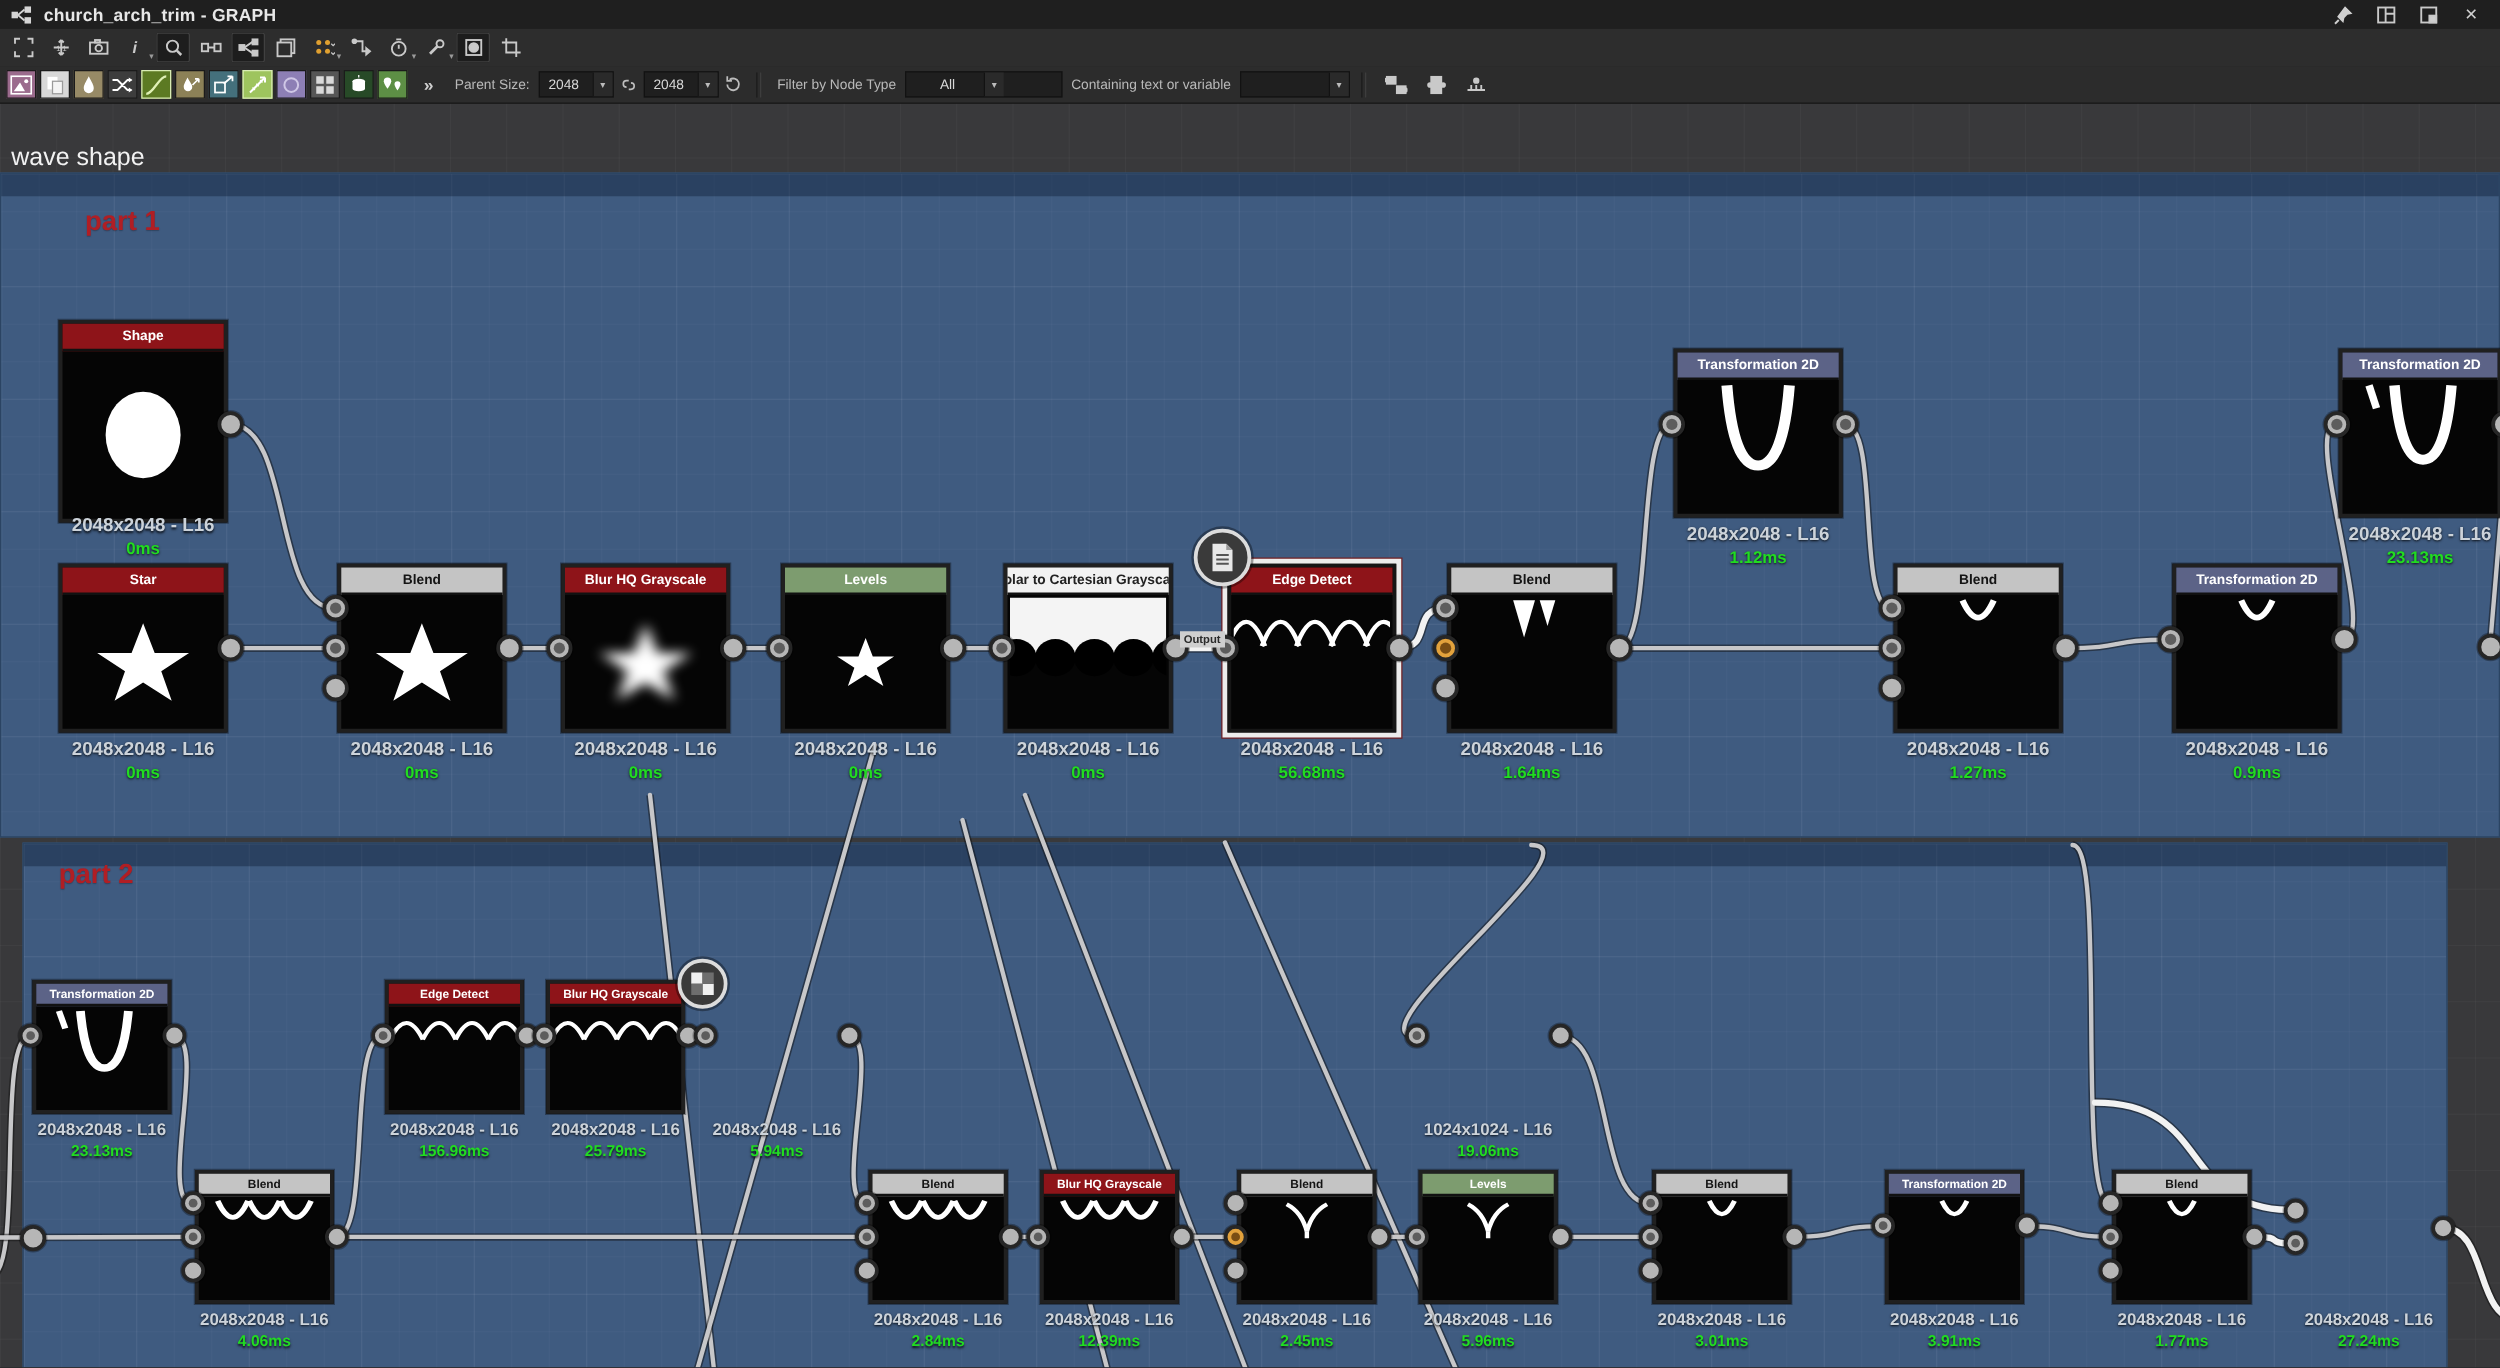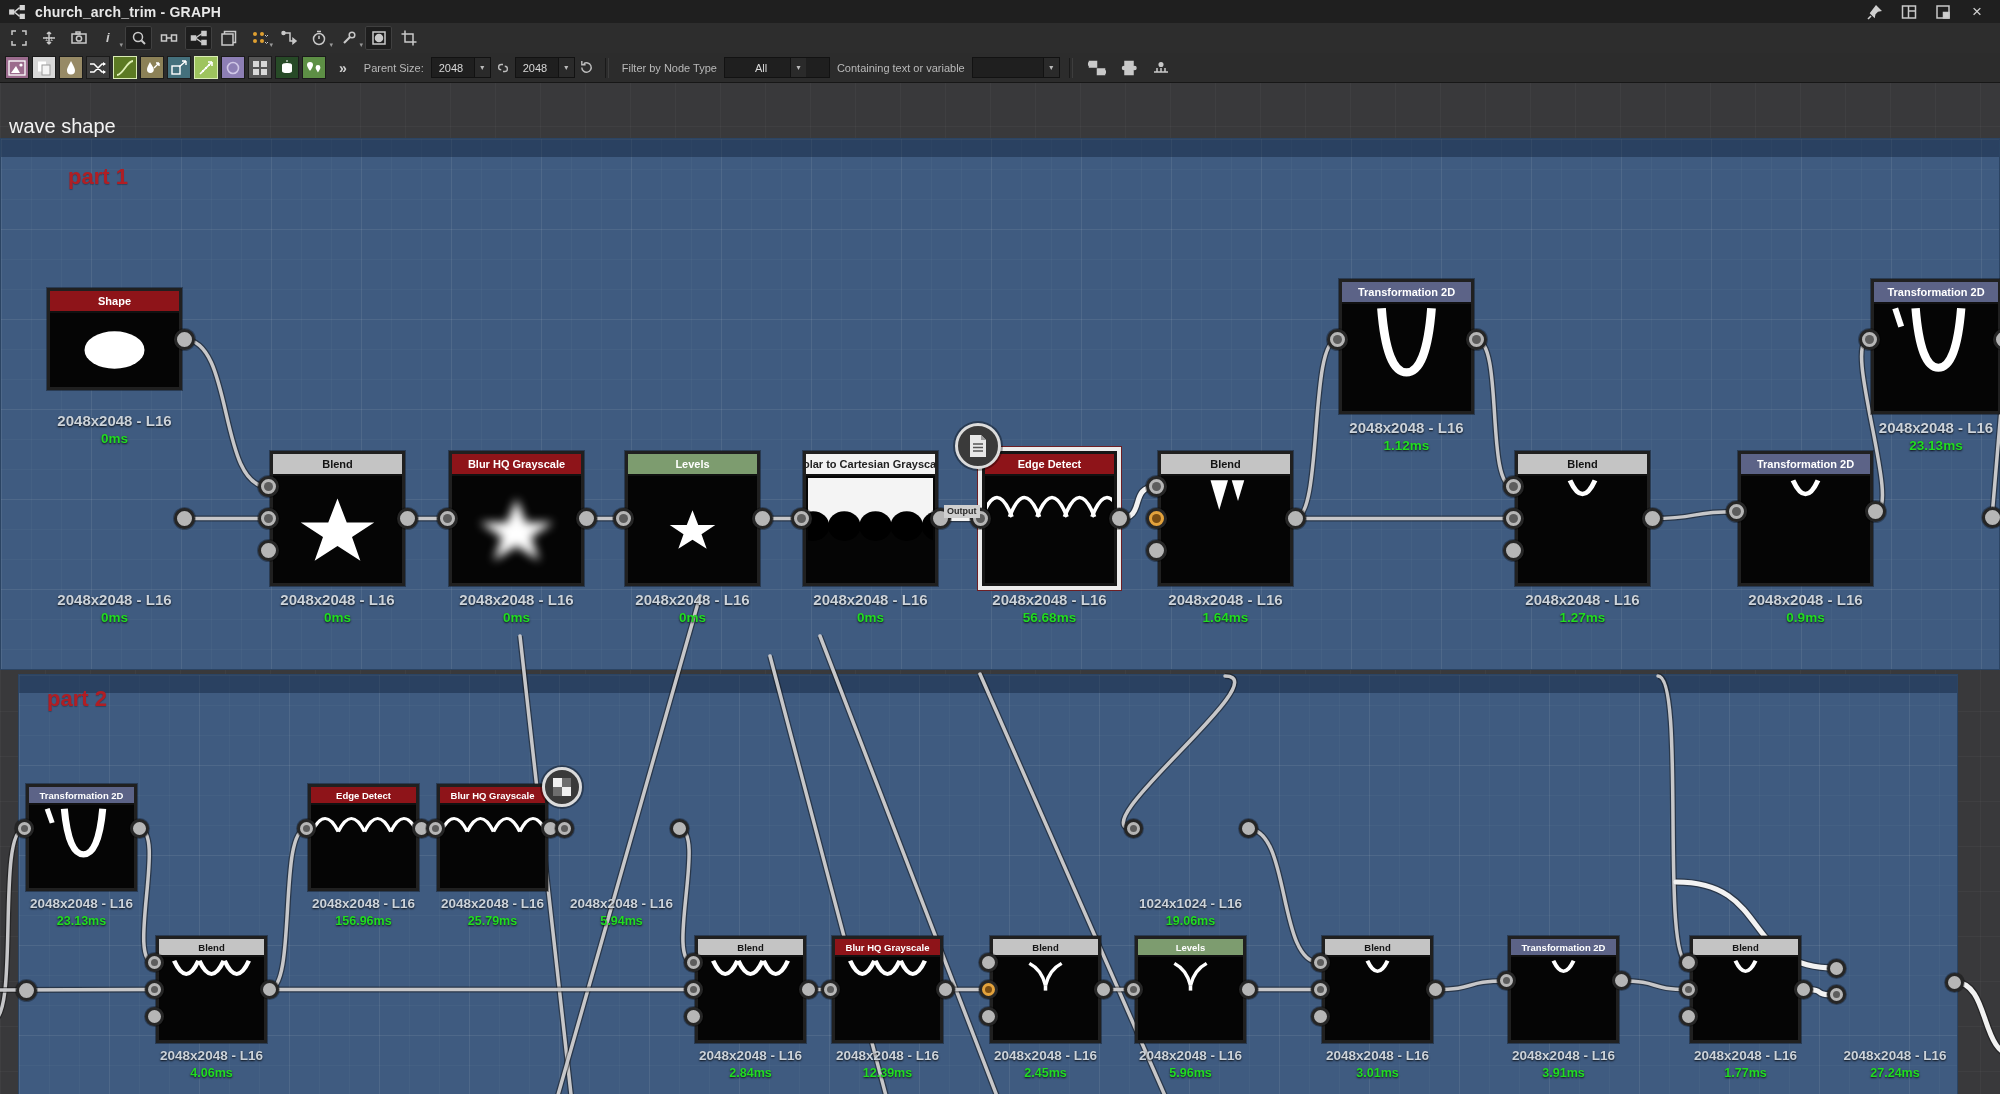--- a/index.html
+++ b/index.html
@@ -308,21 +308,21 @@
       <span class="c">▾</span>
     </span>
     <span class="wicon">
       <svg width="15" height="15" viewBox="0 0 16 16" stroke="#bdbdbd" stroke-width="1.5" fill="none">
           <path d="M3,8 a5,5 0 1 0 2,-4"></path>
           <path d="M3,1 L3,5 L7,5"></path>
         </svg>
     </span>
     <span class="sep"></span>
     <span class="tlabel">Filter by Node Type</span>
-    <span class="dd" style="width:104px;justify-content:center;">
+    <span class="dd" style="width:104px;justify-content:flex-start;padding-left:20px;">
       <span class="v">All</span>
       <span class="c">▾</span>
     </span>
     <span class="tlabel">Containing text or variable</span>
     <span class="dd" style="width:86px;justify-content:space-between;">
       <span class="v"></span>
       <span class="c">▾</span>
     </span>
     <span class="sep"></span>
     <span id="right-icons" style="display:flex;gap:14px;align-items:center;padding:0 6px;">
@@ -431,21 +431,21 @@
         <path d="M1435,953.5 C1477.6,953.5 1463.4,944.94 1506,944.94" fill="none" stroke="#c7c7c9" stroke-width="3.5" stroke-linecap="round"></path>
         <path d="M1621,944.94 C1661.2,944.94 1647.8,953.5 1688,953.5" fill="none" stroke="rgba(18,18,18,0.5)" stroke-width="6"></path>
         <path d="M1621,944.94 C1661.2,944.94 1647.8,953.5 1688,953.5" fill="none" stroke="#c7c7c9" stroke-width="3.5" stroke-linecap="round"></path>
         <path d="M1803,953.5 C1831,953.5 1808,958.85 1836,958.85" fill="none" stroke="rgba(18,18,18,0.5)" stroke-width="7.5"></path>
         <path d="M1803,953.5 C1831,953.5 1808,958.85 1836,958.85" fill="none" stroke="#f2f2f2" stroke-width="5" stroke-linecap="round"></path>
         <path d="M1676,846 C1772,846 1740,932.1 1836,932.1" fill="none" stroke="rgba(18,18,18,0.5)" stroke-width="7.5"></path>
         <path d="M1676,846 C1772,846 1740,932.1 1836,932.1" fill="none" stroke="#f2f2f2" stroke-width="5" stroke-linecap="round"></path>
         <path d="M1954,946.01 C1991.2,946.01 1978.8,1020 2016,1020" fill="none" stroke="rgba(18,18,18,0.5)" stroke-width="7.5"></path>
         <path d="M1954,946.01 C1991.2,946.01 1978.8,1020 2016,1020" fill="none" stroke="#f2f2f2" stroke-width="5" stroke-linecap="round"></path>
       </svg>
-      <div class="node" style="left: 47px; top: 252px; width: 135px; height: 102px;">
+      <div class="node" style="left: 47px; top: 220px; width: 135px; height: 162px;">
         <div class="nhead" style="background: rgb(142, 20, 25); color: rgb(255, 255, 255);">Shape</div>
         <div class="nbody">
           <svg viewBox="0 0 100 90" preserveAspectRatio="none">
             <circle cx="50" cy="45" r="24" fill="#fff"></circle>
           </svg>
         </div>
       </div>
       <div class="port" style="left: 173.5px; top: 293px;"></div>
       <div class="ncap" style="left: 7px; top: 376px; width: 215px;">
         <div>2048x2048 - L16</div>
@@ -472,20 +472,28 @@
             <path d="M33,2 Q37,54 52,54 Q67,54 71,2" stroke="#fff" stroke-width="7" fill="none"></path>
             <path d="M16,2 L21,18" stroke="#fff" stroke-width="5" fill="none"></path>
           </svg>
         </div>
       </div>
       <div class="port c" style="left: 1858.5px; top: 293.25px;"></div>
       <div class="port" style="left: 1992.5px; top: 293.25px;"></div>
       <div class="ncap" style="left: 1831px; top: 383px; width: 210px;">
         <div>2048x2048 - L16</div>
         <div class="ntime">23.13ms</div>
+      </div>
+      <div class="node" style="left: 47px; top: 415px; width: 135px; height: 135px;">
+        <div class="nhead" style="background: rgb(142, 20, 25); color: rgb(255, 255, 255);">Star</div>
+        <div class="nbody">
+          <svg viewBox="0 0 100 90" preserveAspectRatio="none">
+            <polygon points="50,18 57.4,38.8 79.4,38.8 61.6,51.6 68.3,72.2 50,59.4 31.7,72.2 38.4,51.6 20.6,38.8 42.6,38.8" fill="#fff"></polygon>
+          </svg>
+        </div>
       </div>
       <div class="port" style="left: 173.5px; top: 472px;"></div>
       <div class="ncap" style="left: 7px; top: 555px; width: 215px;">
         <div>2048x2048 - L16</div>
         <div class="ntime">0ms</div>
       </div>
       <div class="node" style="left: 270px; top: 415px; width: 135px; height: 135px;">
         <div class="nhead" style="background: rgb(196, 196, 196); color: rgb(20, 20, 20);">Blend</div>
         <div class="nbody">
           <svg viewBox="0 0 100 90" preserveAspectRatio="none">

